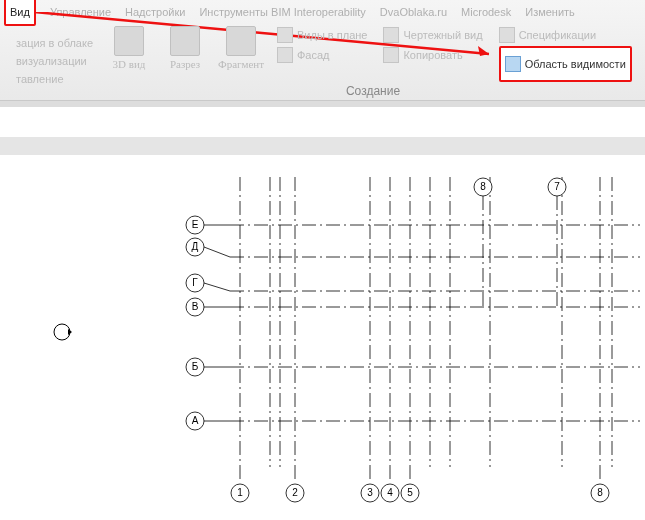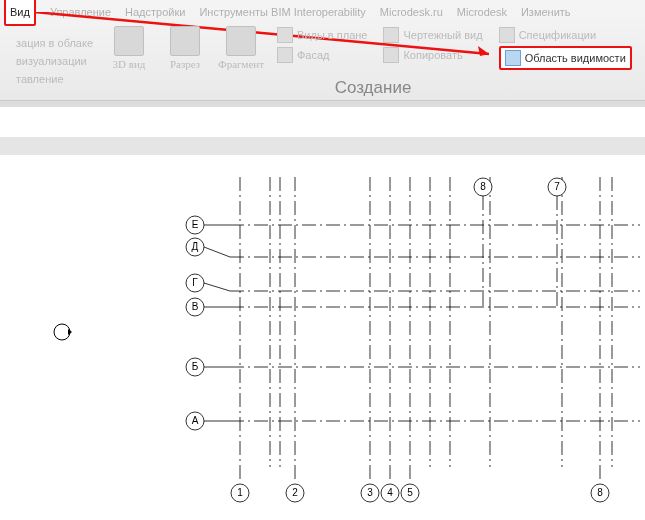--- a/index.html
+++ b/index.html
@@ -9,38 +9,38 @@
   .tab.active{color:#222;filter:none;border:2px solid #e11;border-radius:2px;background:#fff;padding:6px 4px;font-weight:400;}
   .ribbon-body{display:flex;height:78px;}
   .left-panel{width:85px;display:flex;flex-direction:column;justify-content:center;gap:6px;padding-left:16px;color:#bbb;filter:blur(0.6px);}
   .main-panel{flex:1;display:flex;flex-direction:column;}
   .tool-row{display:flex;align-items:flex-start;height:62px;padding-top:4px;}
   .big-tool{display:flex;flex-direction:column;align-items:center;width:48px;color:#bbb;filter:blur(0.7px);margin:0 4px;font-family:Liberation Serif, serif;}
   .big-icon{width:28px;height:28px;background:#d8d8d8;border:1px solid #c0c0c0;border-radius:2px;margin-bottom:2px;}
   .col{display:flex;flex-direction:column;gap:2px;margin:0 8px;}
   .small-tool{display:flex;align-items:center;gap:4px;color:#bbb;filter:blur(0.6px);white-space:nowrap;height:18px;}
   .small-icon{width:14px;height:14px;background:#ddd;border:1px solid #c5c5c5;}
-  .highlight{filter:none;color:#333;border:2px solid #e11;border-radius:2px;background:#fff;padding:1px 4px;}
+  .highlight{filter:none;color:#333;border:2px solid #e11;border-radius:2px;background:#fff;padding:7px 4px;}
   .highlight .small-icon{background:#b8d7f2;border-color:#6aa0d4;}
-  .panel-label{text-align:center;color:#888;font-size:17px;padding-bottom:2px;}
+  .panel-label{text-align:center;color:#888;font-size:12px;padding-bottom:2px;}
   .viewport{position:relative;height:398px;background:#fff;border-top:6px solid #ddd;}
   .drawing{position:absolute;left:0;top:0;right:0;bottom:0;}
   .arrow-line{position:absolute;left:34px;top:12px;width:465px;height:48px;pointer-events:none;}
   .gray-bar{position:absolute;left:0;right:0;top:30px;height:18px;background:#e5e5e5;}
 </style>
 </head>
 <body>
 
 <div class="ribbon">
   <div class="tabs">
     <span class="tab active">Вид</span>
     <span class="tab">Управление</span>
     <span class="tab">Надстройки</span>
     <span class="tab">Инструменты BIM Interoperability</span>
-    <span class="tab">Microdesk.ru</span>
+    <span class="tab">DvaOblaka.ru</span>
     <span class="tab">Microdesk</span>
     <span class="tab">Изменить</span>
   </div>
 
   <svg class="arrow-line">
     <line x1="0" y1="0" x2="455" y2="42" stroke="#e11" stroke-width="2.5"></line>
     <polygon points="455,42 444,34 446,44" fill="#e11"></polygon>
   </svg>
 
   <div class="ribbon-body">

